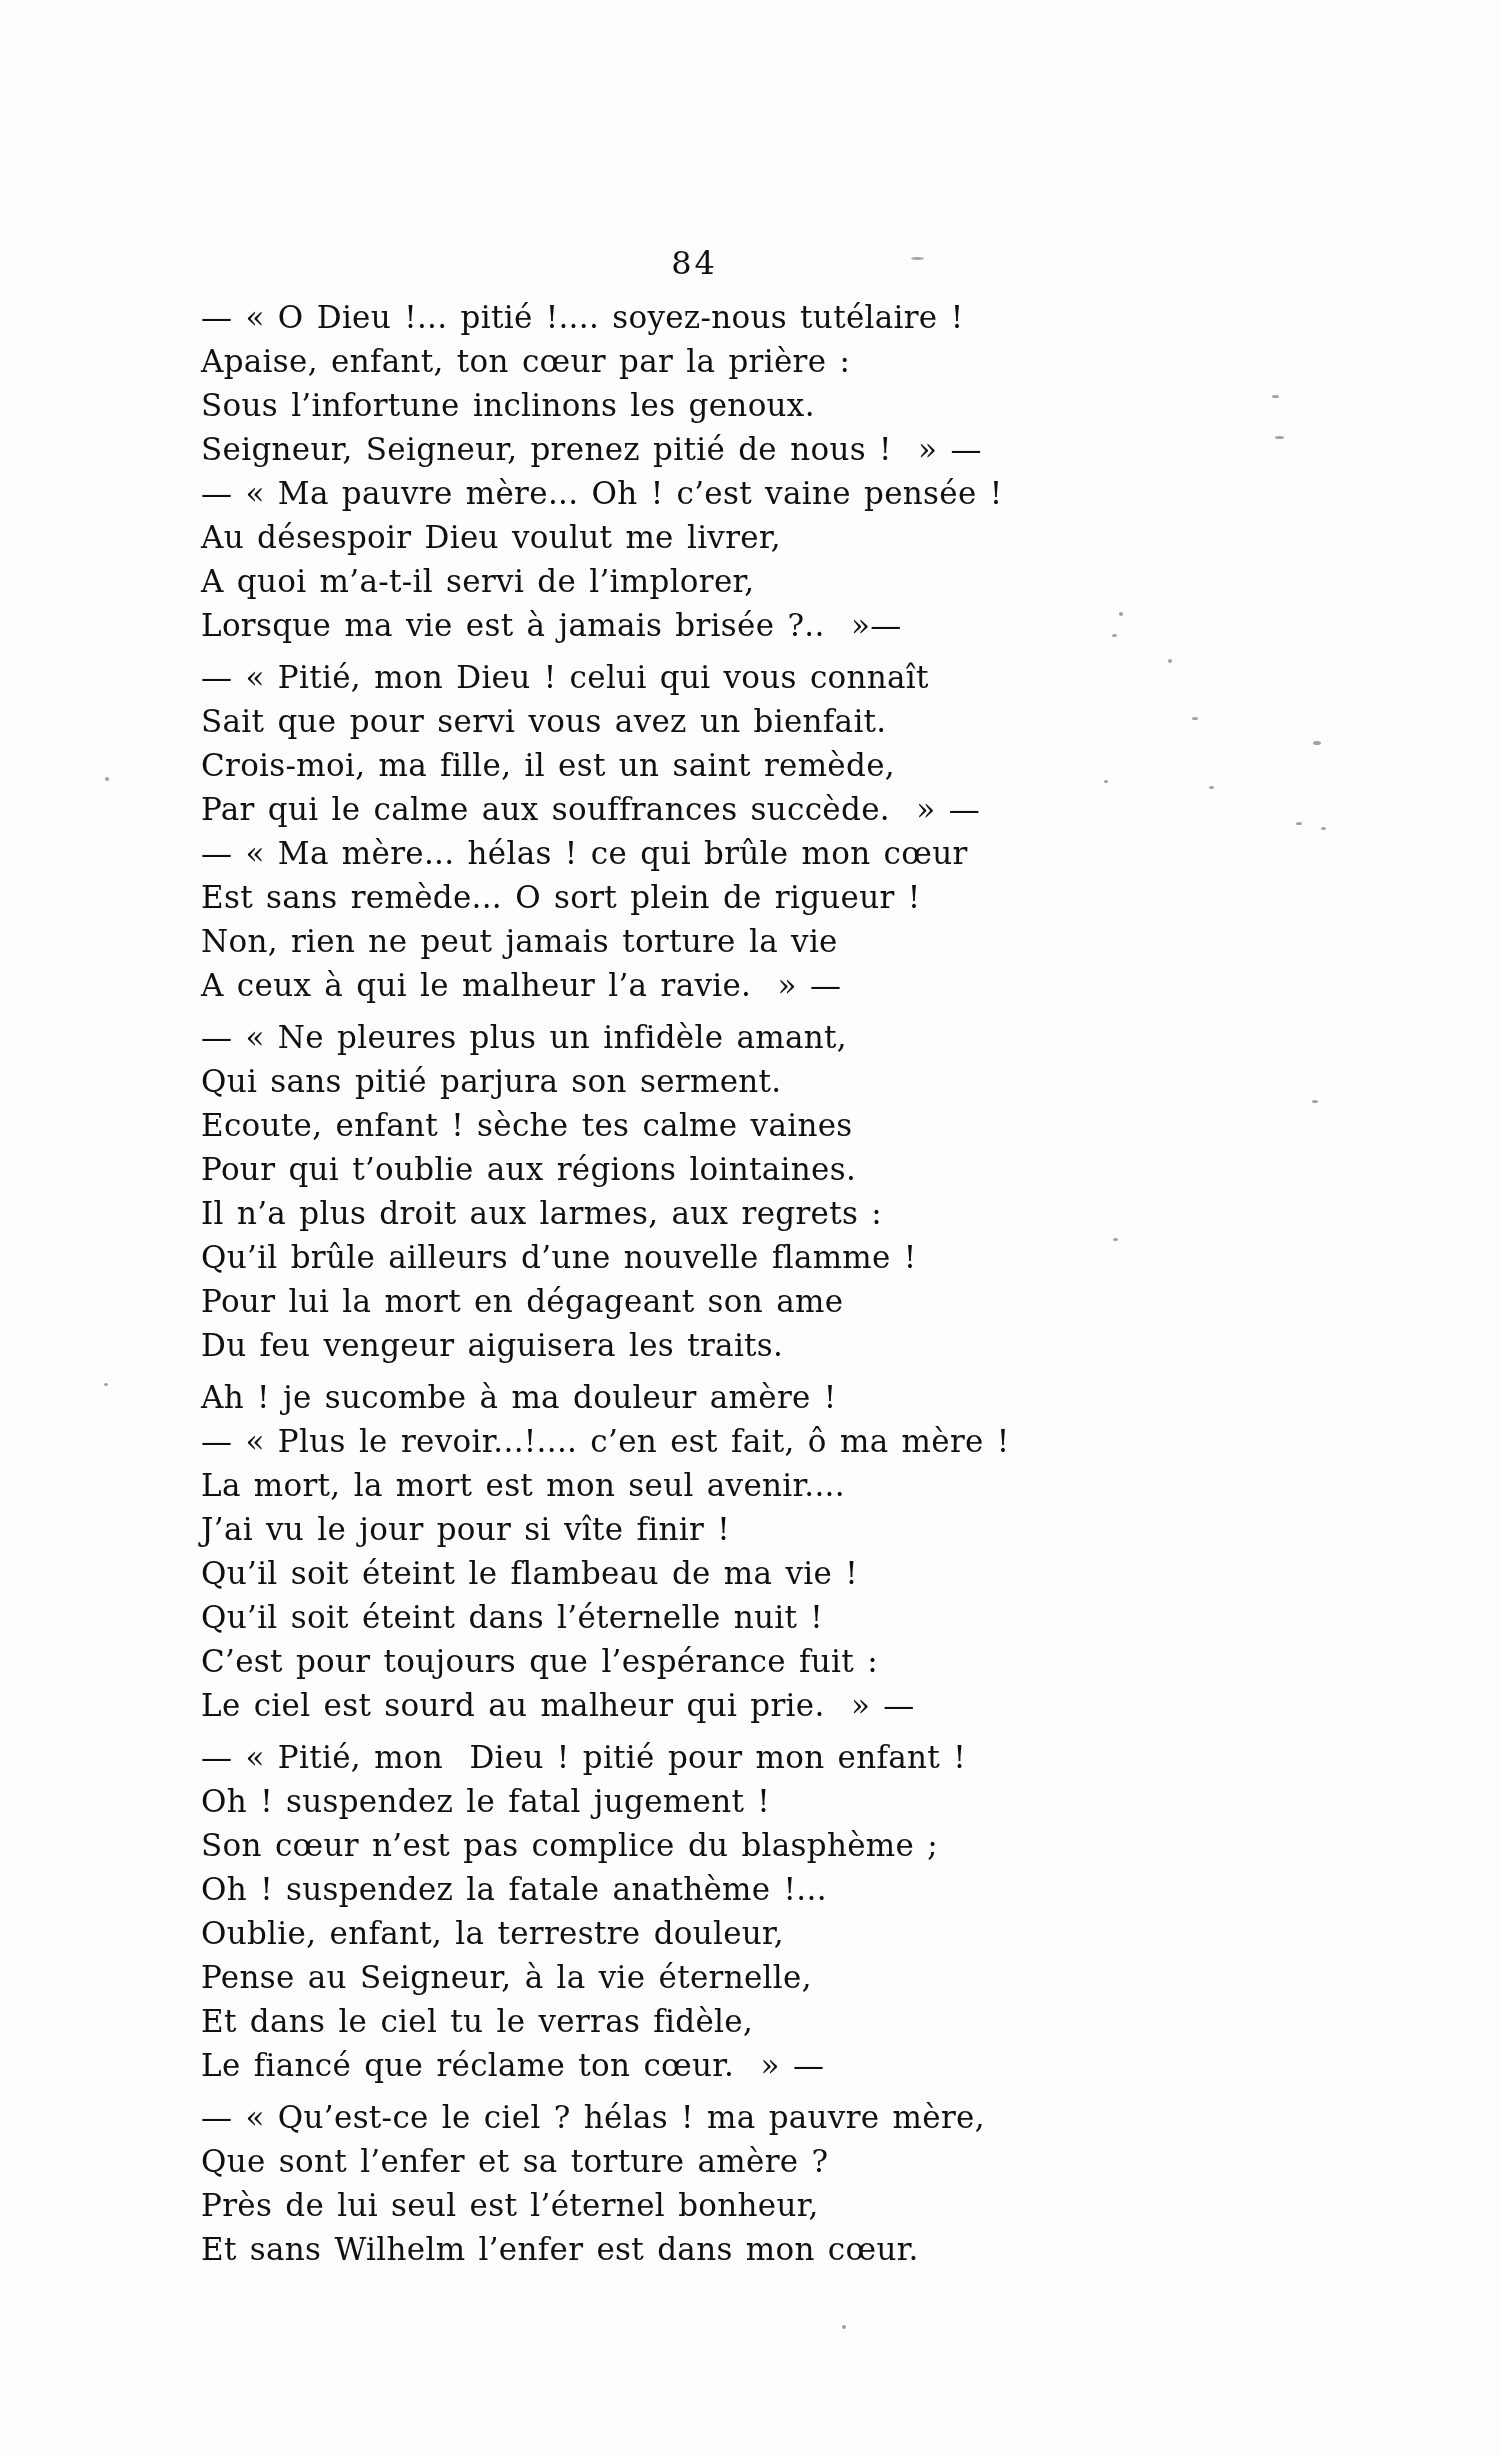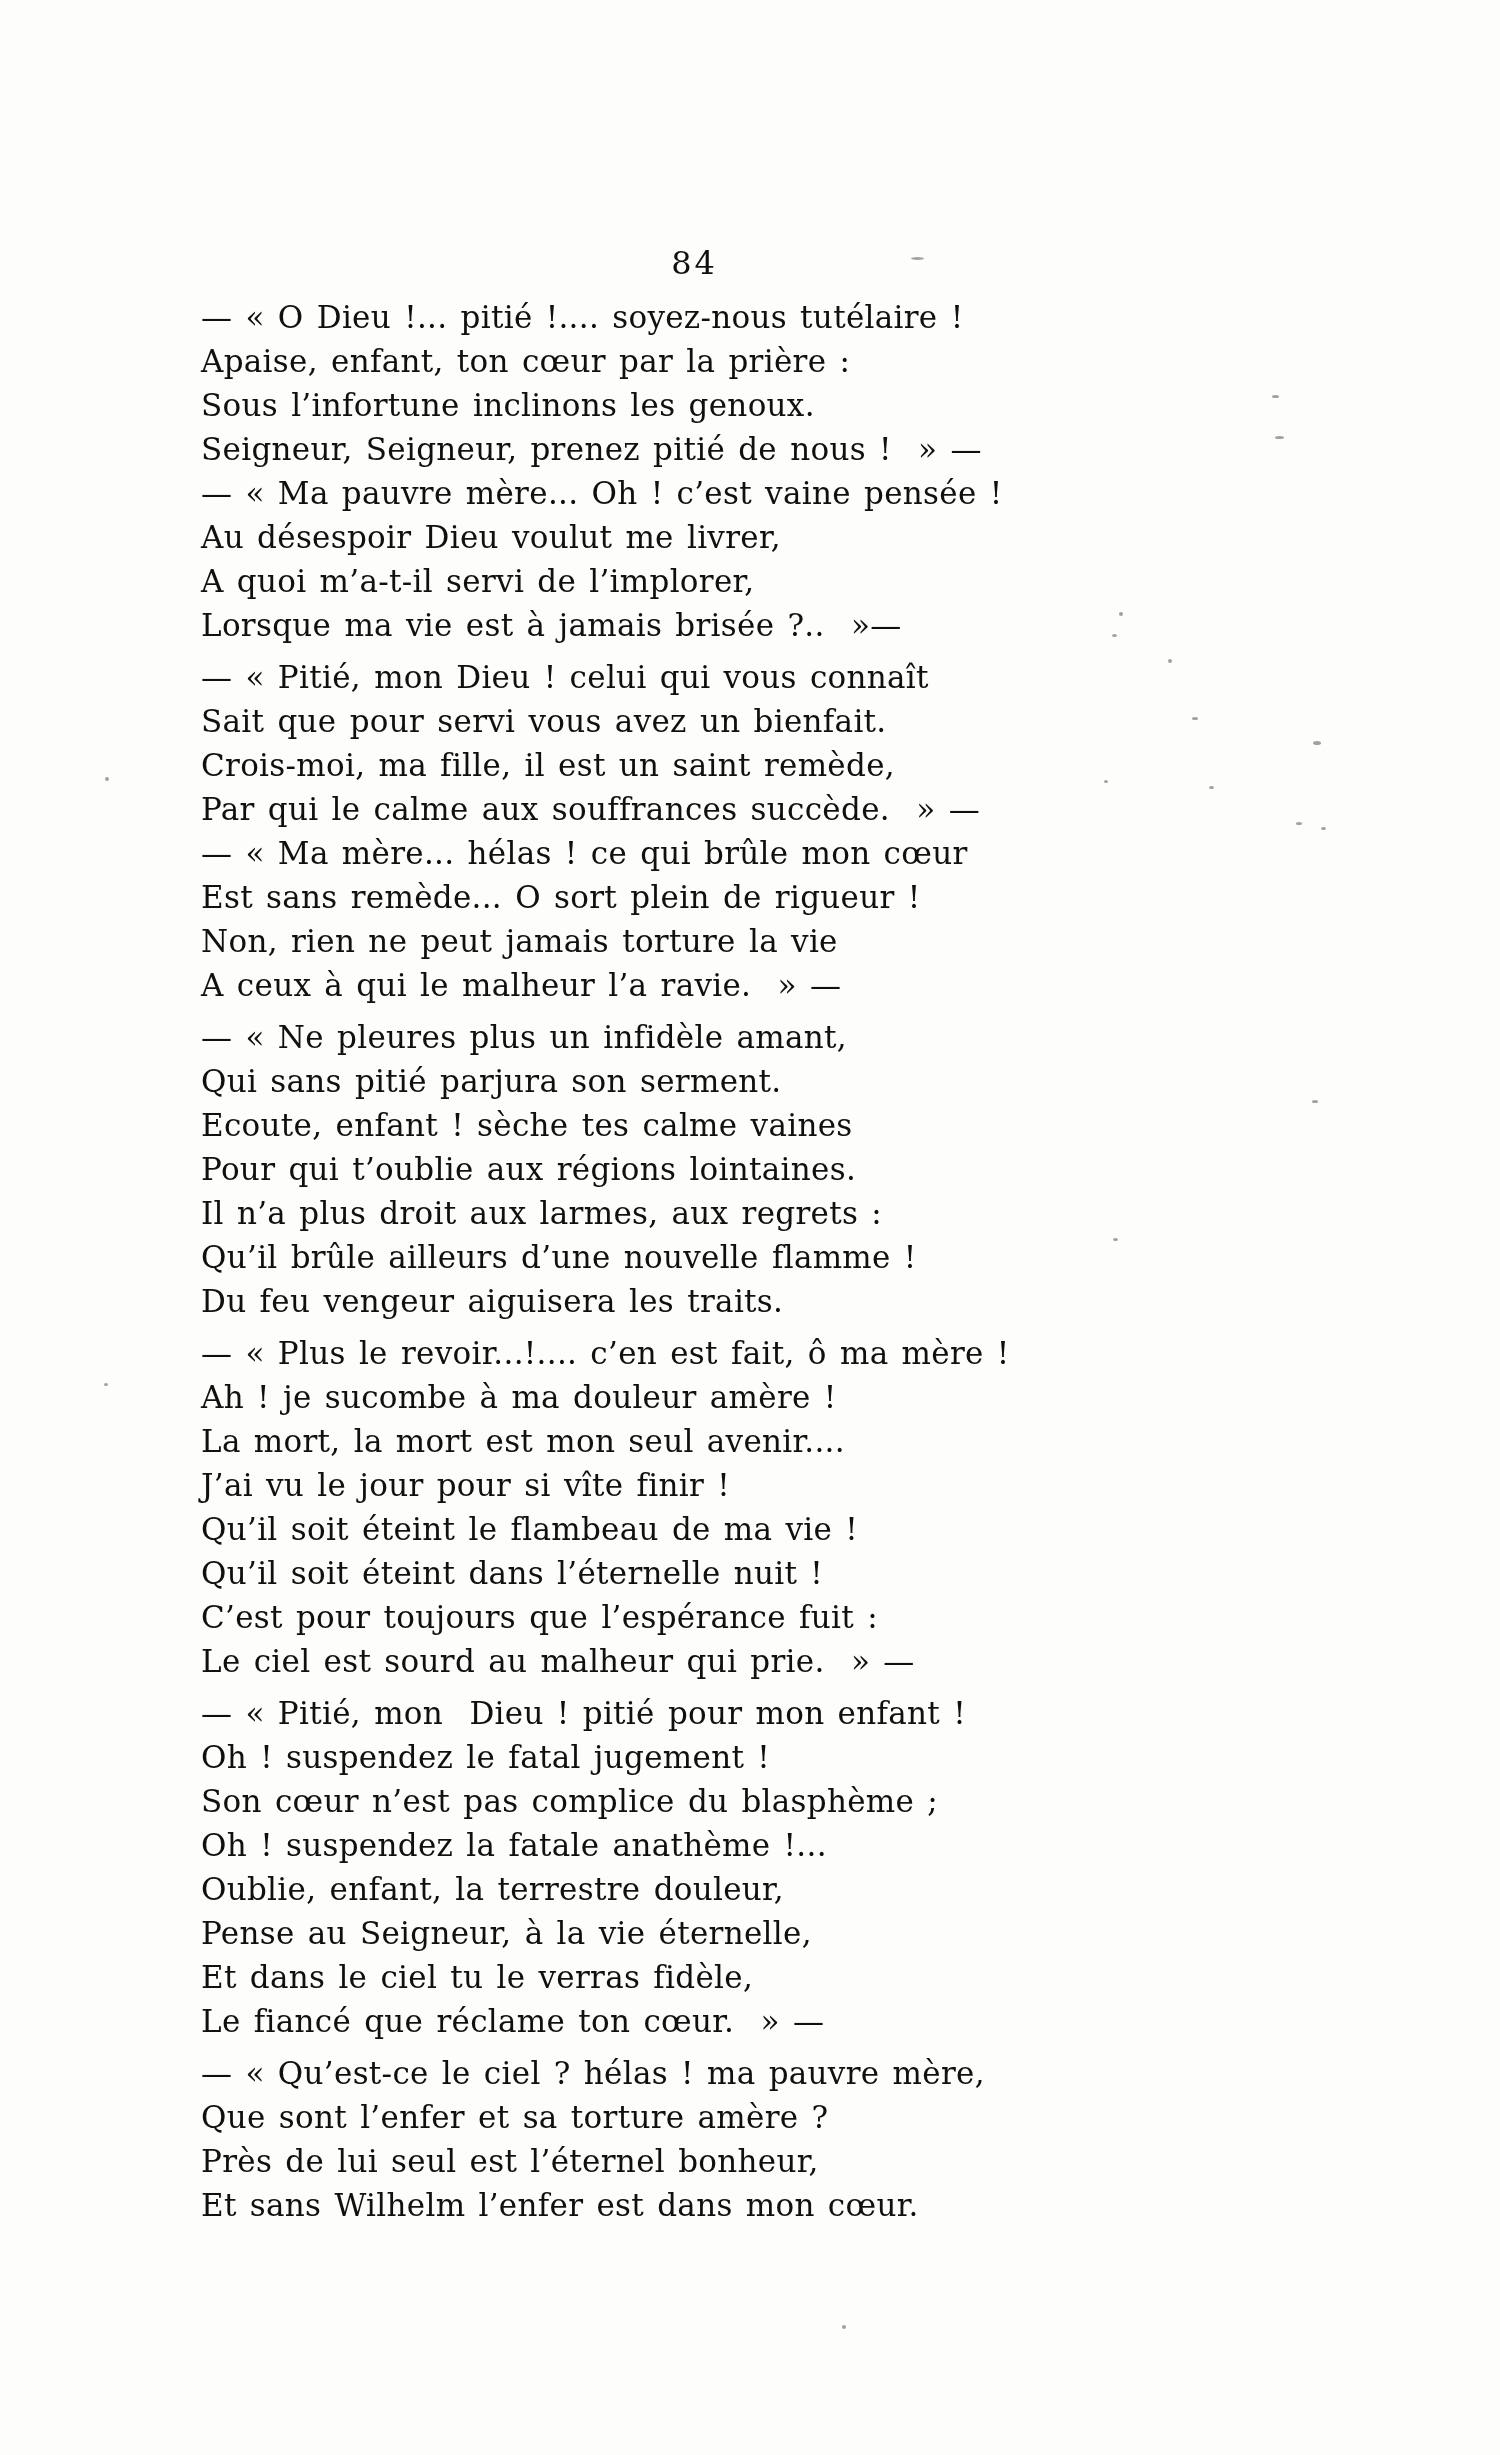--- a/index.html
+++ b/index.html
@@ -74,25 +74,26 @@
         <div class="line">Non, rien ne peut jamais torture la vie</div>
         <div class="line">A ceux à qui le malheur l’a ravie.  » —</div>
       </div>
       <div class="stanza">
         <div class="line">— « Ne pleures plus un infidèle amant,</div>
         <div class="line">Qui sans pitié parjura son serment.</div>
         <div class="line">Ecoute, enfant ! sèche tes calme vaines</div>
         <div class="line">Pour qui t’oublie aux régions lointaines.</div>
         <div class="line">Il n’a plus droit aux larmes, aux regrets :</div>
         <div class="line">Qu’il brûle ailleurs d’une nouvelle flamme !</div>
+        <div class="line">Pour lui la mort en dégageant son ame</div>
         <div class="line">Du feu vengeur aiguisera les traits.</div>
       </div>
       <div class="stanza">
+        <div class="line">Ah ! je sucombe à ma douleur amère !</div>
         <div class="line">— « Plus le revoir...!.... c’en est fait, ô ma mère !</div>
-        <div class="line">Ah ! je sucombe à ma douleur amère !</div>
         <div class="line">La mort, la mort est mon seul avenir....</div>
         <div class="line">J’ai vu le jour pour si vîte finir !</div>
         <div class="line">Qu’il soit éteint le flambeau de ma vie !</div>
         <div class="line">Qu’il soit éteint dans l’éternelle nuit !</div>
         <div class="line">C’est pour toujours que l’espérance fuit :</div>
         <div class="line">Le ciel est sourd au malheur qui prie.  » —</div>
       </div>
       <div class="stanza">
         <div class="line">— « Pitié, mon  Dieu ! pitié pour mon enfant !</div>
         <div class="line">Oh ! suspendez le fatal jugement !</div>

